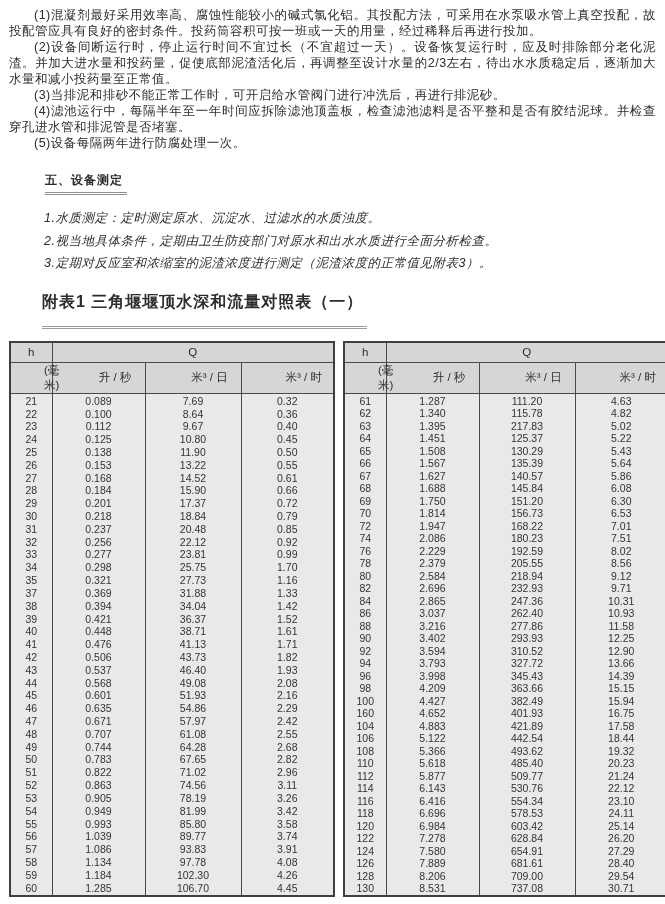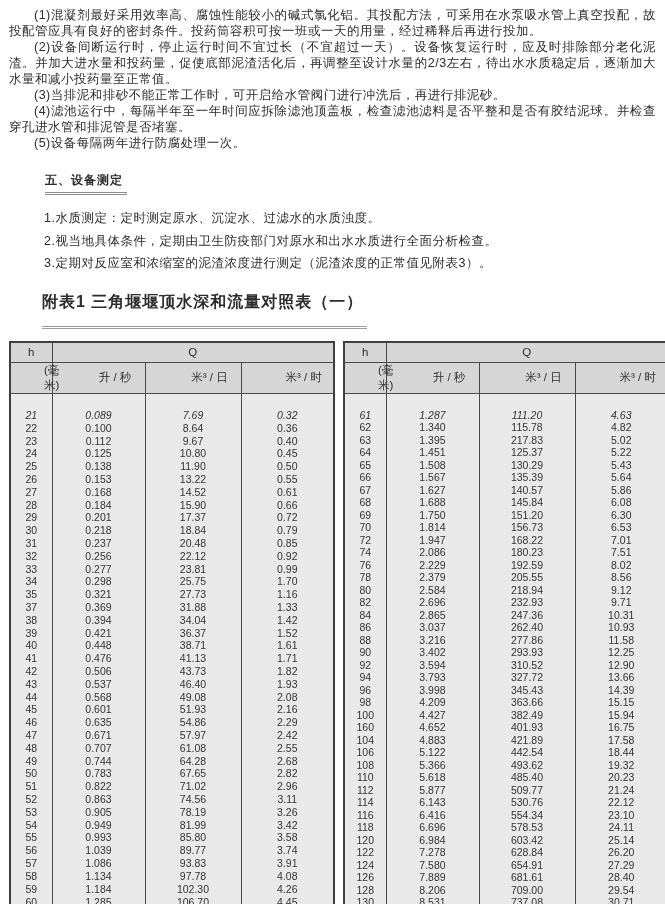--- a/index.html
+++ b/index.html
@@ -10,21 +10,21 @@
   .page{padding:7px 9px 0 9px;}
   .para{
     margin:0;font-size:12.5px;line-height:16px;text-align:justify;
     text-indent:2em;letter-spacing:0.5px;
   }
   .section-heading{margin:21px 0 12px 36px;font-size:12px;font-weight:bold;}
   .section-heading span{
     display:inline-block;padding:0 4px 3px 0;letter-spacing:1px;
     border-bottom:3px double #8f8f8f;
   }
-  .list-item{margin:0 0 0 35px;font-size:12.5px;line-height:22.5px;letter-spacing:0.5px;}
+  .list-item{margin:0 0 0 35px;font-size:12.5px;line-height:22.5px;letter-spacing:0.5px;font-style:italic;}
   .table-title{margin:17px 0 12px 33px;font-size:16px;font-weight:bold;}
   .table-title span{
     display:inline-block;padding:0 4px 13px 0;letter-spacing:1px;
     border-bottom:3px double #9c9c9c;
   }
   .tables{display:flex;gap:8px;margin-top:4px;}
   table{
     border-collapse:collapse;width:324px;table-layout:fixed;
     background:#e9e9e9;border:2px solid #3f3f3f;
   }
@@ -36,21 +36,21 @@
     border-left:1px solid #4a4a4a;border-right:1px solid #4a4a4a;
     padding:0;text-align:center;font-weight:normal;
   }
   thead th{
     background:#d6d6d6;font-size:11.5px;
     border-bottom:1px solid #4a4a4a;
   }
   thead tr.hr1 th{height:19px;}
   thead tr.hr2 th{height:21px;padding-left:33px;}
   tbody td{font-size:10.5px;height:12.5px;line-height:12.5px;color:#333333;}
-  tbody tr:first-child td{padding-top:15px;font-style:italic;}
+  tbody tr:first-child td{padding-top:1px;}
 </style>
 </head>
 <body>
 
 <div class="page">
 
   <p class="para">(1)混凝剂最好采用效率高、腐蚀性能较小的碱式氯化铝。其投配方法，可采用在水泵吸水管上真空投配，故投配管应具有良好的密封条件。投药筒容积可按一班或一天的用量，经过稀释后再进行投加。</p>
   <p class="para">(2)设备间断运行时，停止运行时间不宜过长（不宜超过一天）。设备恢复运行时，应及时排除部分老化泥渣。并加大进水量和投药量，促使底部泥渣活化后，再调整至设计水量的2/3左右，待出水水质稳定后，逐渐加大水量和减小投药量至正常值。</p>
   <p class="para">(3)当排泥和排砂不能正常工作时，可开启给水管阀门进行冲洗后，再进行排泥砂。</p>
   <p class="para">(4)滤池运行中，每隔半年至一年时间应拆除滤池顶盖板，检查滤池滤料是否平整和是否有胶结泥球。并检查穿孔进水管和排泥管是否堵塞。</p>

